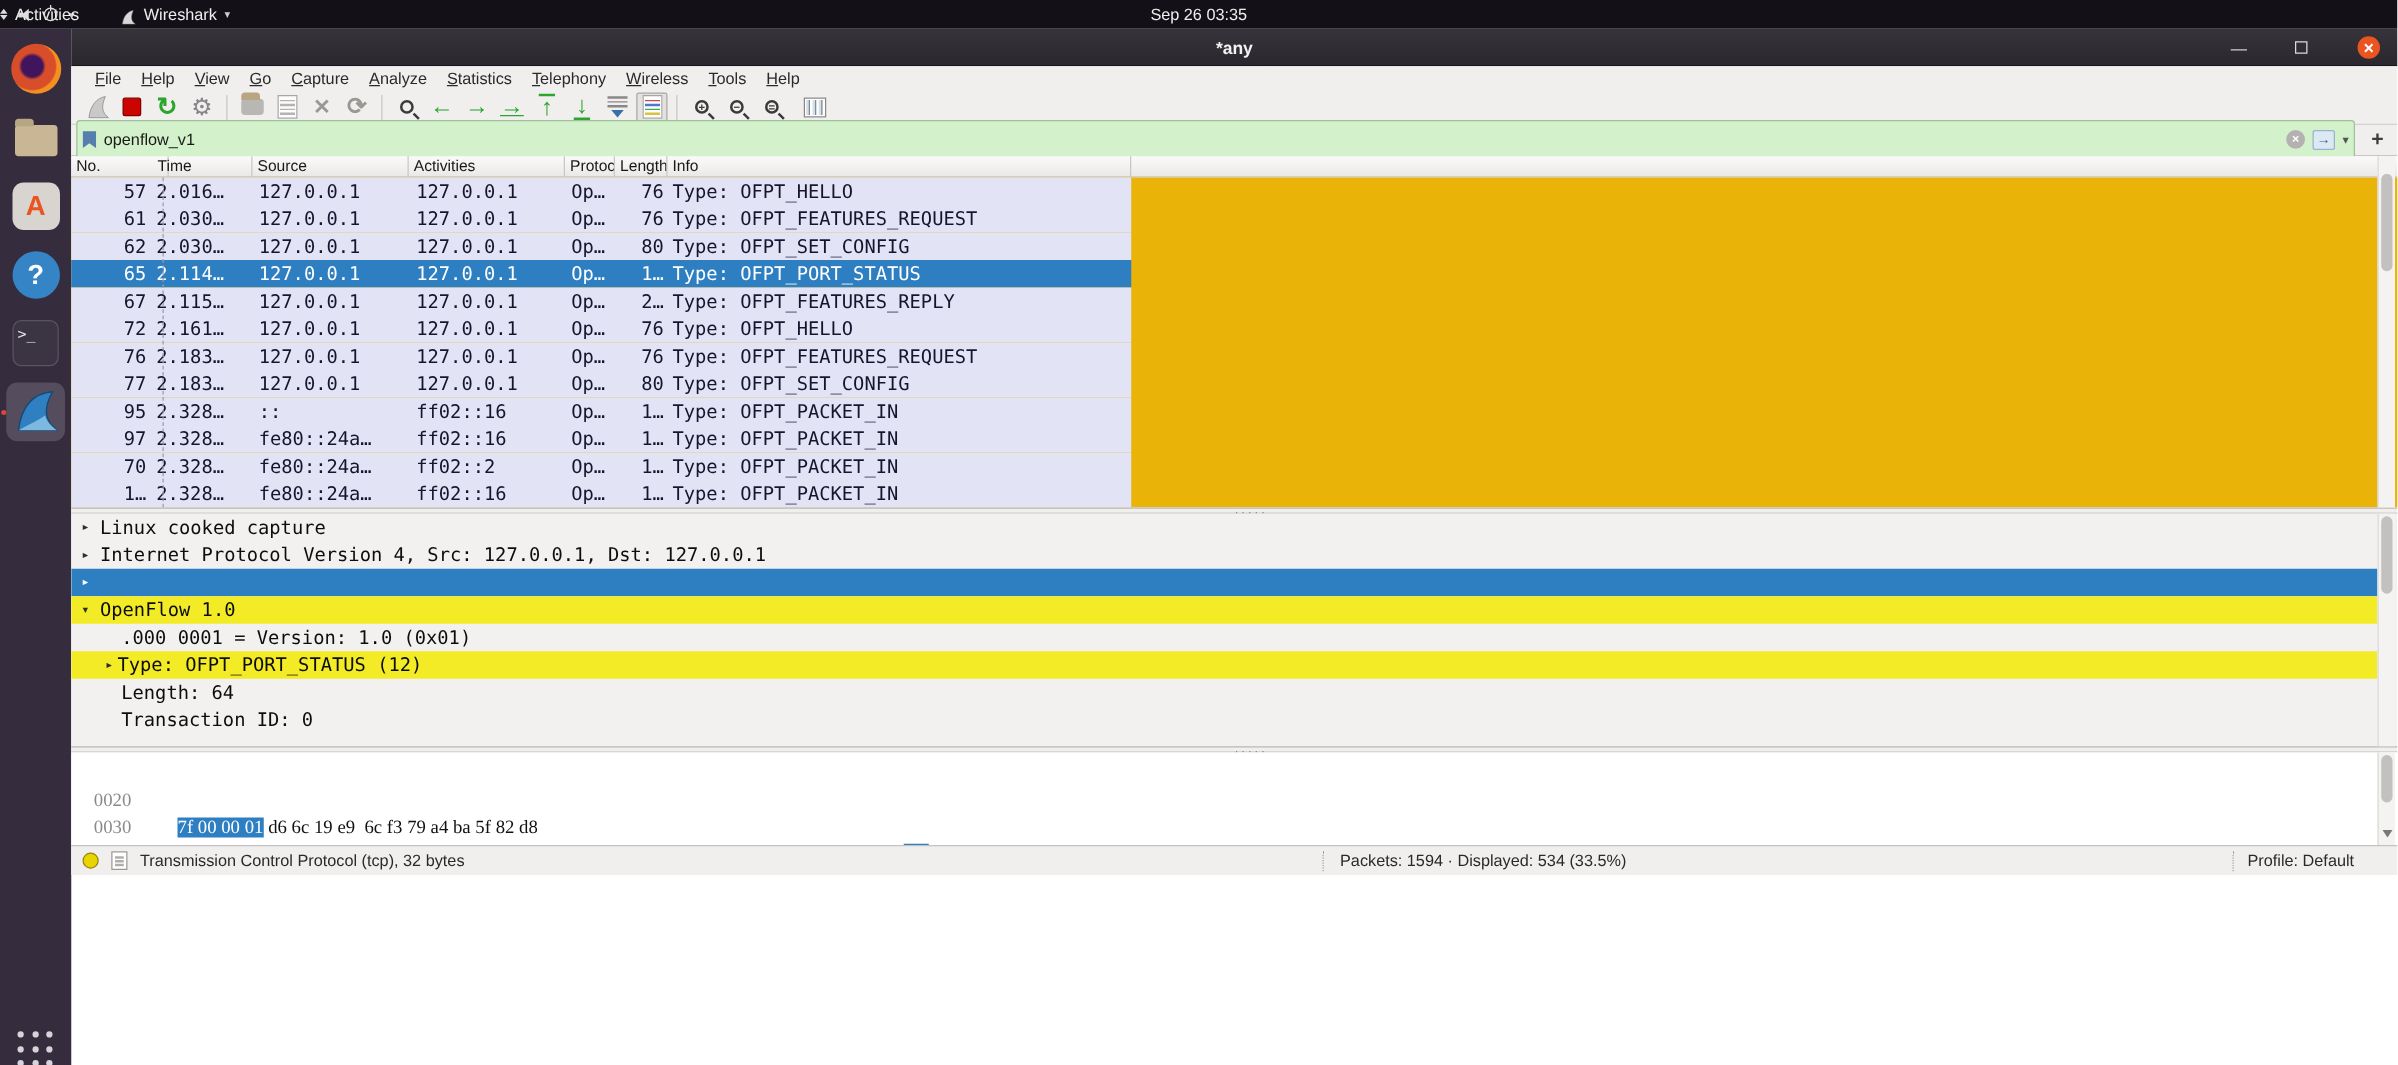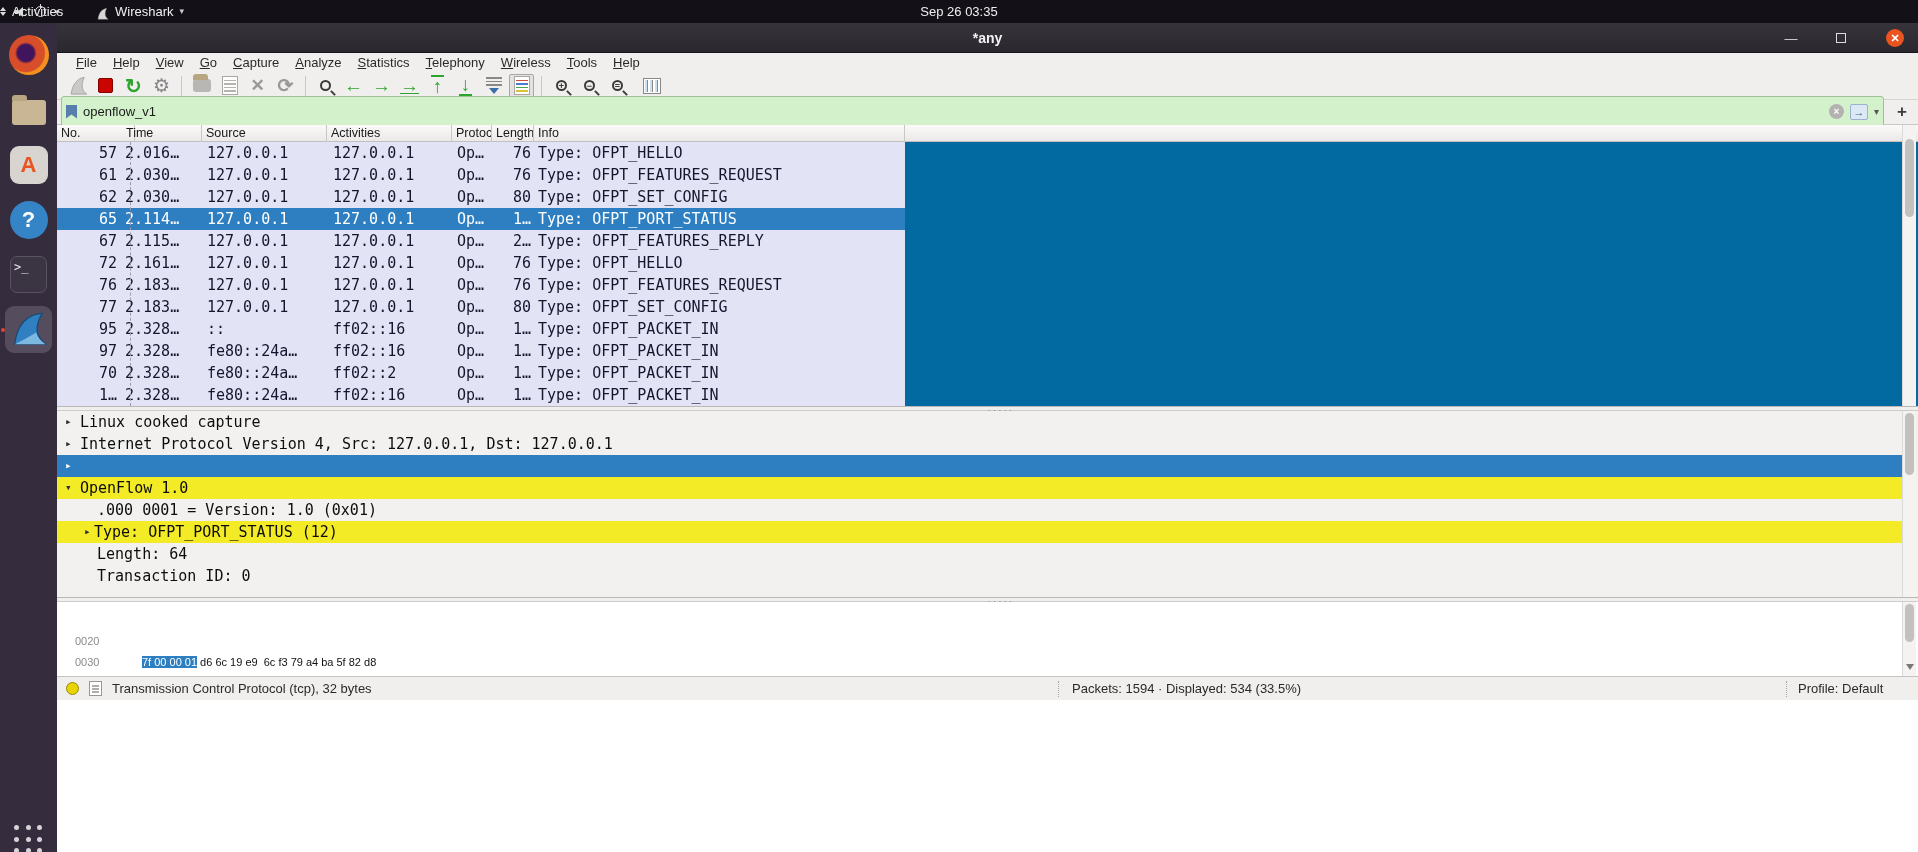--- a/index.html
+++ b/index.html
@@ -86,21 +86,21 @@
   .bookmark{width:11px;height:14px;background:#567fad;clip-path:polygon(0 0,100% 0,100% 100%,50% 72%,0 100%)}
   #filtertext{flex:1;font-size:13px;color:#1a1a1a}
   .clearx{width:15px;height:15px;border-radius:50%;background:#b4b2b0;color:#fff;font-size:10px;display:flex;align-items:center;justify-content:center;font-weight:bold}
   .applybox{width:18px;height:16px;background:#dce8f4;border:1px solid #9ab2cc;border-radius:2px;color:#355a85;font-size:11px;display:flex;align-items:center;justify-content:center}
   .fdrop{color:#555;font-size:10px}
   #filterplus{width:20px;height:20px;margin-left:8px;color:#3d3d3d;font-size:17px;font-weight:bold;display:flex;align-items:center;justify-content:center}
 
   
   #plheader{left:57px;top:125px;width:1861px;height:17px;background:linear-gradient(#fbfafa,#ebe9e7);border-bottom:1px solid #c2c0be;font-size:12.5px;color:#181818}
   .hcell{position:absolute;top:0;height:17px;line-height:16px;padding-left:4px;border-right:1px solid #c9c7c5;overflow:hidden;white-space:nowrap}
-  #plist{left:57px;top:142px;width:1861px;height:264px;background:#0369a1}
+  #plist{left:57px;top:142px;width:1861px;height:264px;background:#eab308}
   .prow{position:absolute;left:0;width:848px;height:22px;background:#e3e3f6}
   .prow.sel{background:#2e7fc2}
   .prow span{position:absolute;top:0;height:22px;line-height:22px;font-family:"DejaVu Sans Mono",monospace;font-size:15px;color:#15152e;white-space:nowrap}
   .prow.sel span{color:#fff}
   .c-no{left:0;width:60px;text-align:right}
   .c-time{left:68px}.c-src{left:150px}.c-dst{left:276px}.c-proto{left:400px}
   .c-len{left:435px;width:39px;text-align:right}
   .c-info{left:481px}
   #relline{left:130px;top:142px;width:1px;height:264px;border-left:1px dashed #9b9bb0}
 
@@ -115,21 +115,21 @@
   .drow.child .tw{left:40px}
   .drow.typ .tw{left:37px}
   .drow .ar{position:absolute;left:8px;font-size:11px;color:#2e2e2e;top:0}
   .drow.typ .ar{left:27px}
   .drow.selblue{background:#2e7fc2;color:#fff}
   .drow.selblue .ar{color:#fff}
   .drow.hlyellow{background:#f3eb25}
 
   
   #hexpane{left:57px;top:602px;width:1861px;height:74px;background:#fff;overflow:hidden}
-  .hrow{position:absolute;left:0;width:1200px;height:21px;line-height:21px;font-family:Liberation Sans, sans-serif;font-size:11px;white-space:pre}
+  .hrow{position:absolute;left:0;width:1200px;height:21px;line-height:21px;font-family:Liberation Serif, serif;font-size:15px;white-space:pre}
   .hoff{position:absolute;left:18px;color:#8a8a8a}
   .hbytes{position:absolute;left:85px;color:#111}
   .hascii{position:absolute;left:666px;color:#111}
   .bsel{background:#2e7fc2;color:#fff}
 
   
   #statusbar{left:57px;top:676px;width:1861px;height:24px;background:#f1efee;border-top:1px solid #c5c3c1;font-size:13px;color:#2a2a2a}
   #expdot{position:absolute;left:9px;top:5px;width:13px;height:13px;border-radius:50%;background:#e8d400;border:1px solid #99860a}
   #cmnticon{position:absolute;left:32px;top:4px;width:13px;height:15px;background:#fff;border:1px solid #9a9896}
   #cmnticon::after{content:"";position:absolute;left:2px;top:3px;width:7px;height:1.5px;background:#b0aeac;box-shadow:0 3px 0 #b0aeac,0 6px 0 #b0aeac}

